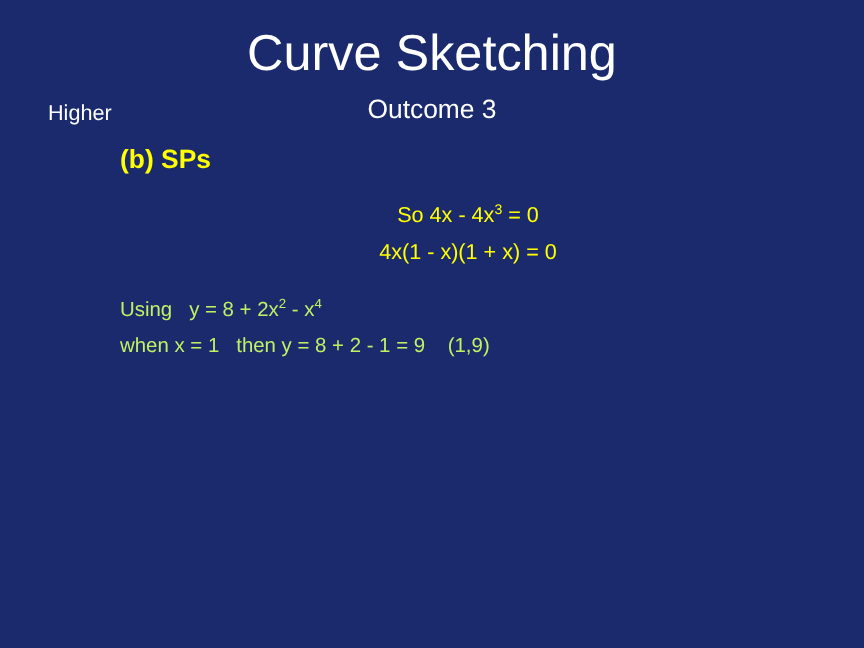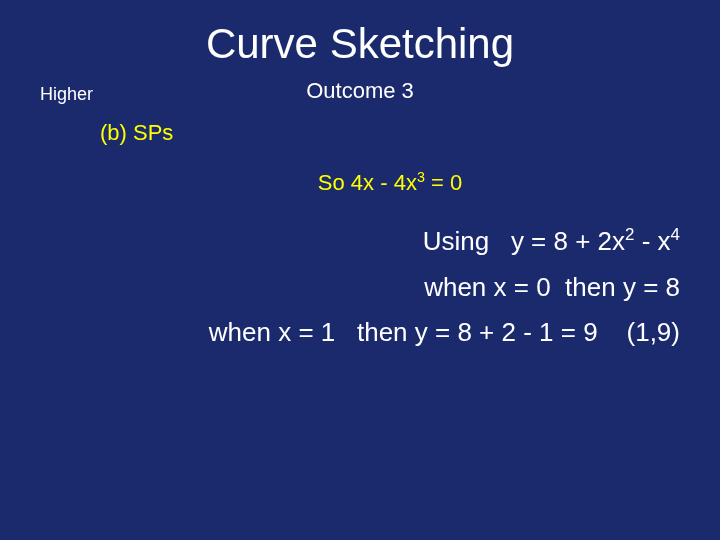--- a/index.html
+++ b/index.html
@@ -47,55 +47,56 @@
       flex-direction: column;
       align-items: flex-start;
       padding-left: 60px;
     }
     .sp-line {
       display: flex;
       align-items: flex-start;
       font-size: 22px;
       color: #ffff00;
       margin-bottom: 18px;
+      font-weight: bold;
     }
     .sp-label {
       font-size: 22px;
       color: #ffff00;
       margin-right: 60px;
     }
     .sp-text {
       font-size: 22px;
       color: #ffff00;
     }
     .dy-dx {
       font-size: 18px;
       color: #ffff00;
       vertical-align: middle;
     }
     .equations-block {
       display: flex;
       flex-direction: column;
       align-items: center;
       width: 100%;
-      font-size: 22px;
+      font-size: 18px;
       color: #ffff00;
       margin-bottom: 18px;
       line-height: 1.7;
     }
     .equations-block .eq-line {
       text-align: center;
     }
     .using-block {
       display: flex;
       flex-direction: column;
-      align-items: flex-end;
+      align-items: flex-start;
       width: 100%;
-      font-size: 26px;
-      color: #ffffff;
+      font-size: 17px;
+      color: #bef264;
       line-height: 1.75;
     }
     .using-block .u-line {
       text-align: center;
     }
     sup {
       font-size: 0.65em;
       vertical-align: super;
     }
   </style>
@@ -110,22 +111,22 @@
   <div class="outcome">Outcome 3</div>
 
   <div class="content-area">
 
     <div class="sp-line">
       <span class="sp-label">(b)  SPs</span>
     </div>
 
     <div class="equations-block">
       <div class="eq-line">So  4x - 4x<sup>3</sup> = 0</div>
+      <div class="eq-line">4x(1 - x)(1 + x) = 0</div>
     </div>
 
     <div class="using-block">
       <div class="u-line">Using &nbsp; y = 8 + 2x<sup>2</sup> - x<sup>4</sup></div>
-      <div class="u-line">when  x = 0 &nbsp;then  y = 8</div>
       <div class="u-line">when  x = 1 &nbsp; then  y = 8 + 2 - 1 = 9 &nbsp;&nbsp; (1,9)</div>
     </div>
 
   </div>
 </div>
 
 </body></html>

